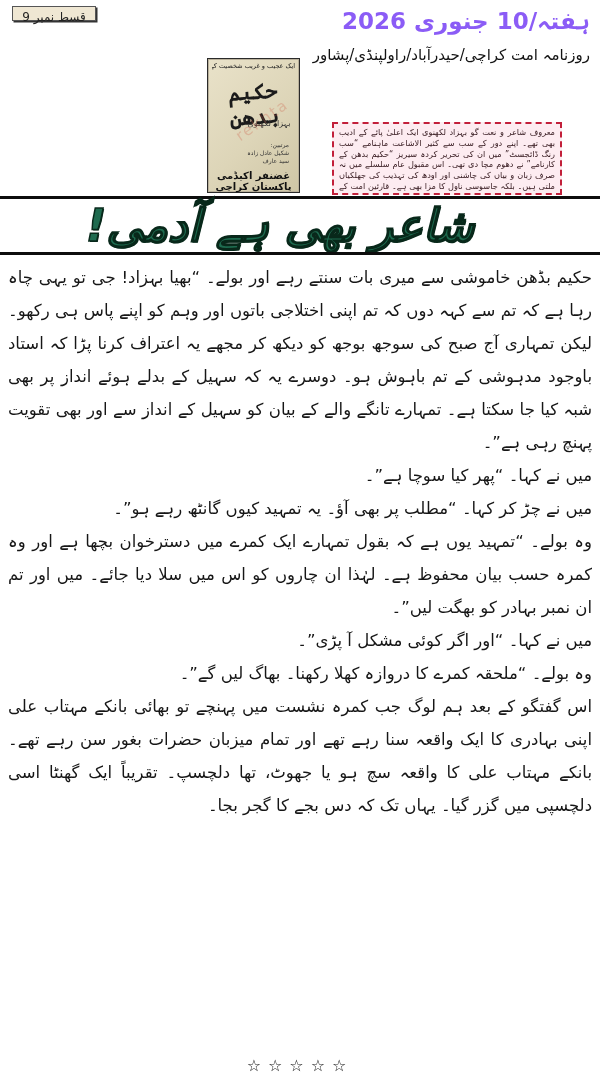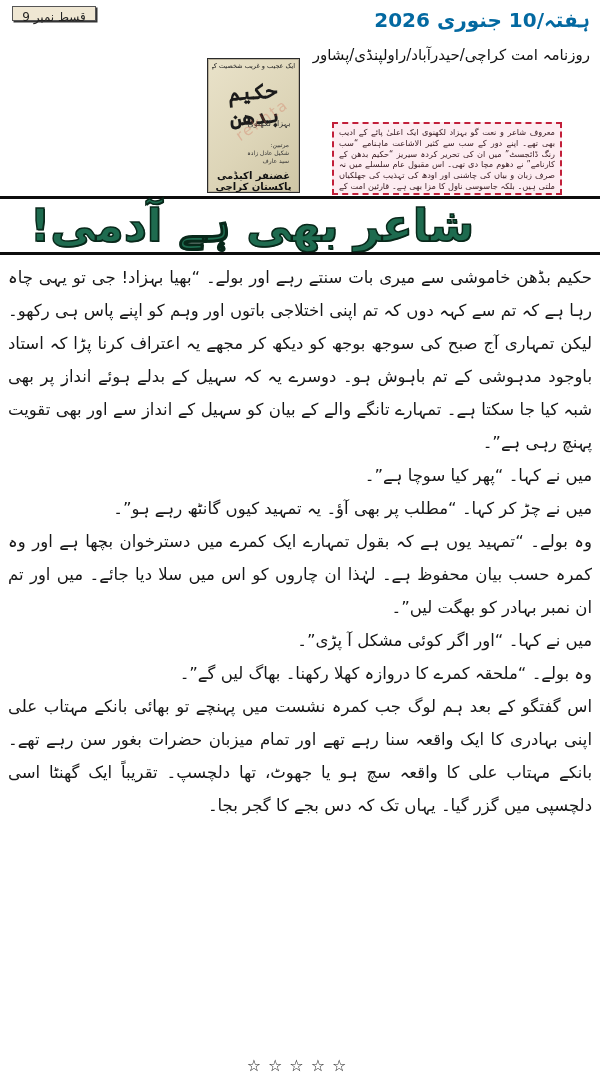--- a/index.html
+++ b/index.html
@@ -9,22 +9,22 @@
     background:#ffffff;overflow:hidden;
     font-family:"DejaVu Sans",sans-serif;color:#141414;direction:rtl;
   }
   
   .episode-box{
     position:absolute;top:6px;left:12px;width:84px;height:15px;
     background:#efe7d3;border:1px solid #555;box-shadow:1.5px 1.5px 0 #333;
     font-size:12px;line-height:21px;text-align:center;color:#222;direction:rtl;
   }
   .date-line{
-    position:absolute;top:8px;right:10px;color:#0369a1;
-    font-size:20px;font-weight:bold;direction:rtl;
+    position:absolute;top:8px;right:10px;color:#8b5cf6;
+    font-size:23px;font-weight:bold;direction:rtl;
   }
   .paper-line{
     position:absolute;top:46px;right:10px;color:#121212;
     font-size:15px;direction:rtl;
   }
   
   .cover{
     position:absolute;top:58px;left:207px;width:93px;height:135px;
     background:linear-gradient(135deg,#e9e2c9 0%,#ddd5b8 55%,#cfc6a6 100%);
     border:1px solid #2a2a2a;box-shadow:0 0 0 1px #b9b09a inset;
@@ -43,21 +43,21 @@
     background:#fdecf1;border:2px dashed #c21f3a;padding:3px 5px;
     font-size:8.2px;line-height:10.8px;text-align:justify;color:#3c2026;direction:rtl;
     overflow:hidden;
   }
   
   .rule{position:absolute;left:0;width:600px;height:3px;background:#0d0d0d;}
   .rule-top{top:196px;}
   .rule-bottom{top:252px;}
   .banner{
     position:absolute;top:199px;left:0;width:480px;height:53px;background:#fff;
-    display:flex;align-items:center;justify-content:flex-start;direction:rtl;padding:0 6px;
+    display:flex;align-items:center;justify-content:flex-start;direction:rtl;padding:0 6px;font-style:italic;
   }
   .banner-title{
     font-size:45px;font-weight:900;color:#1e6b4f;line-height:1;
     -webkit-text-stroke:1.5px #08281a;text-shadow:1px 1px 0 #08281a;
     letter-spacing:-1px;white-space:nowrap;width:100%;
   }
   
   .article{
     position:absolute;top:261px;left:8px;right:8px;height:792px;overflow:hidden;
     direction:rtl;text-align:justify;font-size:16.5px;line-height:33px;color:#161616;

